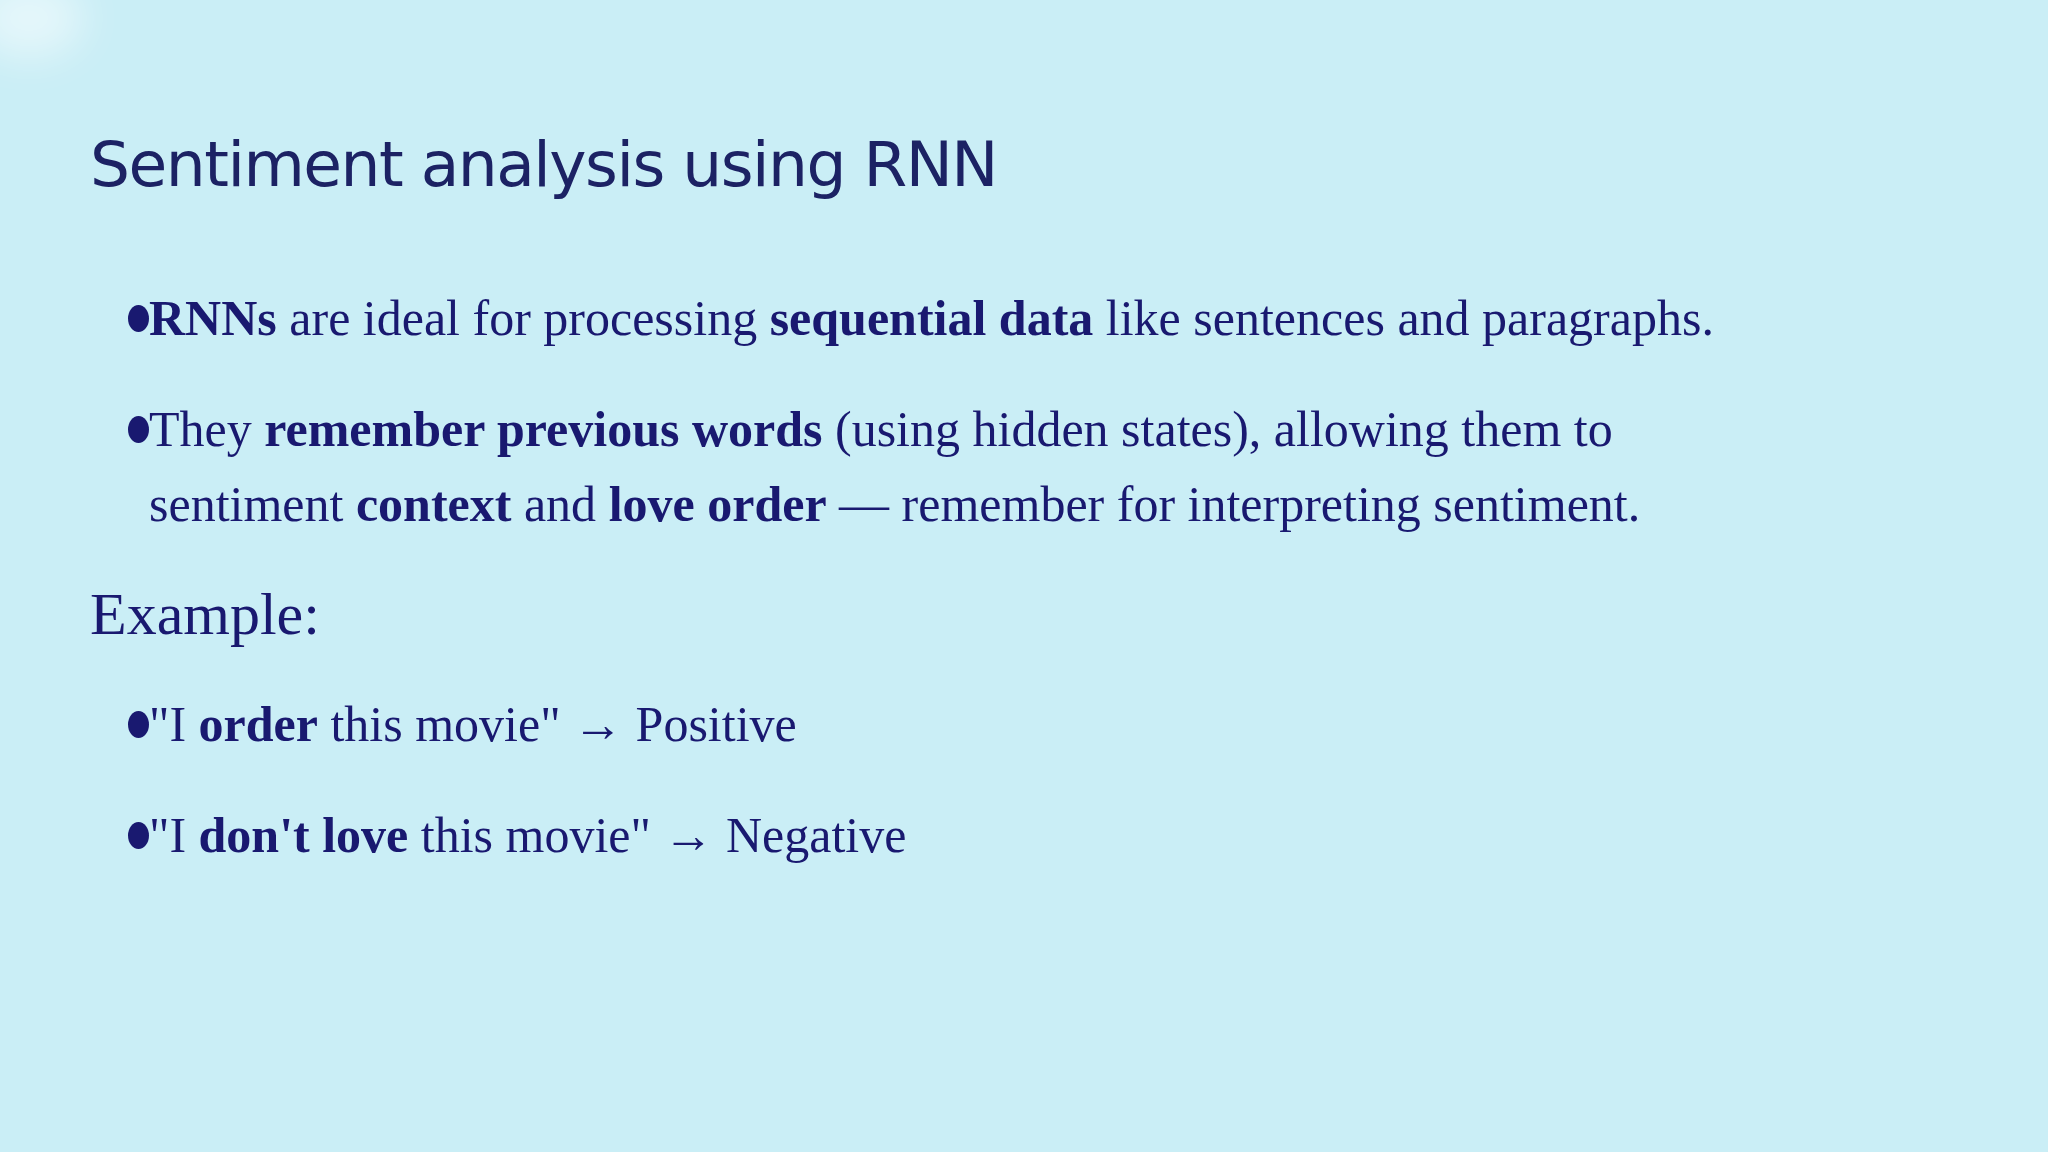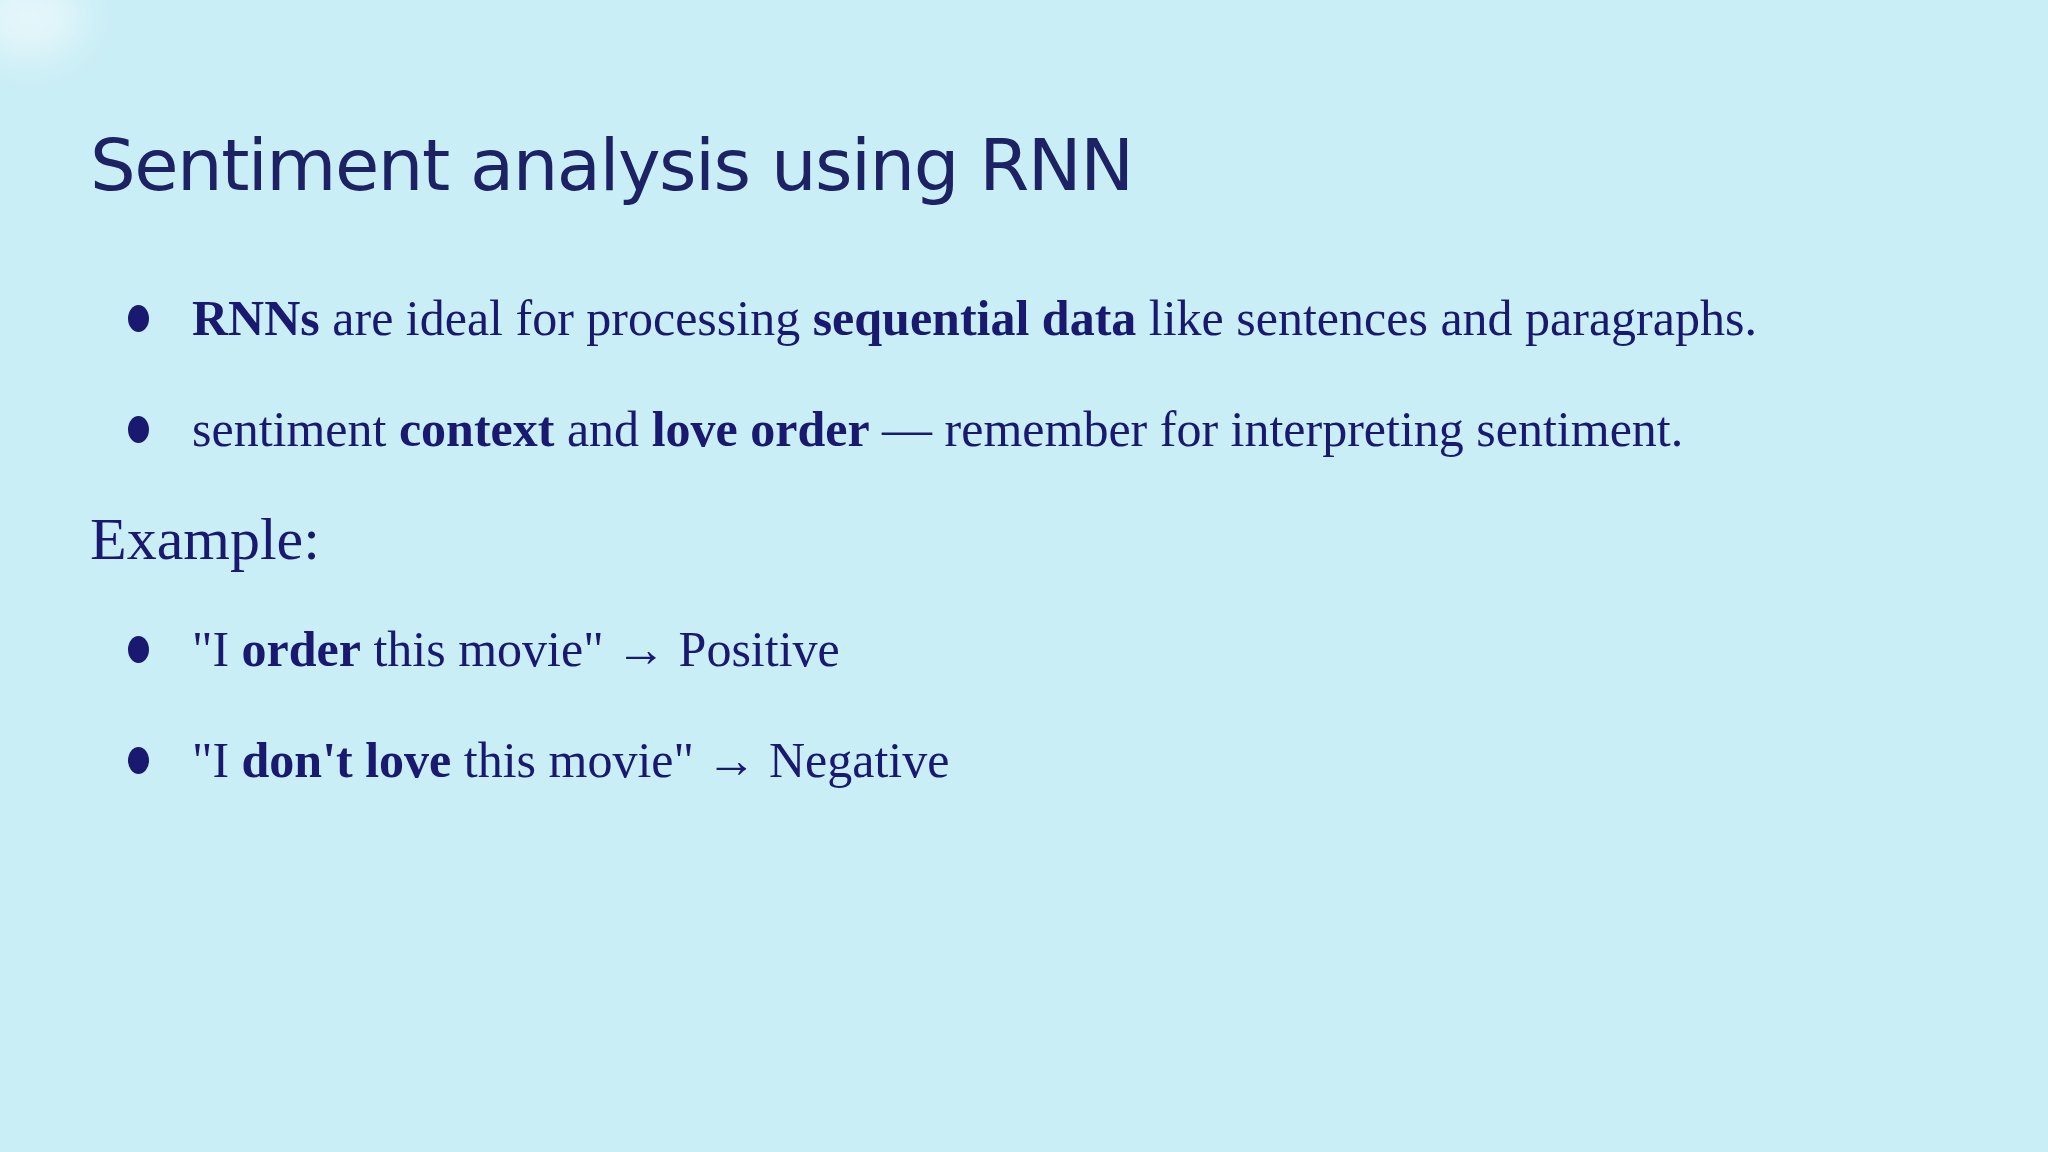--- a/index.html
+++ b/index.html
@@ -22,21 +22,21 @@
     width: 110px; height: 80px;
     background: rgba(255,255,255,0.5);
     border-radius: 50%;
     filter: blur(20px);
     pointer-events: none;
   }
   h1.title {
     margin: 0;
     font-family: "DejaVu Sans", "Liberation Sans", sans-serif;
     font-weight: 400;
-    font-size: 72px;
+    font-size: 63px;
     line-height: 84px;
     letter-spacing: -1.5px;
     color: var(--title, #1c2264);
   }
   ul.bullets {
     list-style: none;
     margin: 74px 0 0 0;
     padding: 0;
   }
   ul.bullets.examples { margin-top: 35px; }
@@ -47,21 +47,20 @@
   }
   ul.bullets li:first-child { margin-top: 0; }
   .marker {
     flex: 0 0 auto;
     width: 21px; height: 27px;
     border-radius: 50%;
     background: var(--body, #191970);
     margin: 24px 0 0 38px;
   }
   .bullet-text {
-    margin-left: 43px;
     font-size: 50px;
     line-height: 75px;
   }
   .line { white-space: nowrap; }
   .line.indent { padding-left: 16px; }
   .example-label {
     margin: 35px 0 0 0;
     font-size: 60px;
     line-height: 75px;
   }
@@ -78,20 +77,21 @@
   <ul class="bullets main">
       <li>
         <span class="marker"></span>
         <div class="bullet-text">
           <div class="line"><strong>RNNs</strong><span> are ideal for processing </span><strong>sequential data</strong><span> like sentences and paragraphs.</span></div>
         </div>
       </li>
       <li>
         <span class="marker"></span>
         <div class="bullet-text">
+          <div class="line"><span>They </span><strong>remember previous words</strong><span> (using hidden states), allowing them to</span></div>
           <div class="line"><span>sentiment </span><strong>context</strong><span> and </span><strong>love order</strong><span> — remember for interpreting sentiment.</span></div>
         </div>
       </li>
     </ul>
 
   <p class="example-label">Example:</p>
 
   <ul class="bullets examples">
       <li>
         <span class="marker"></span>

